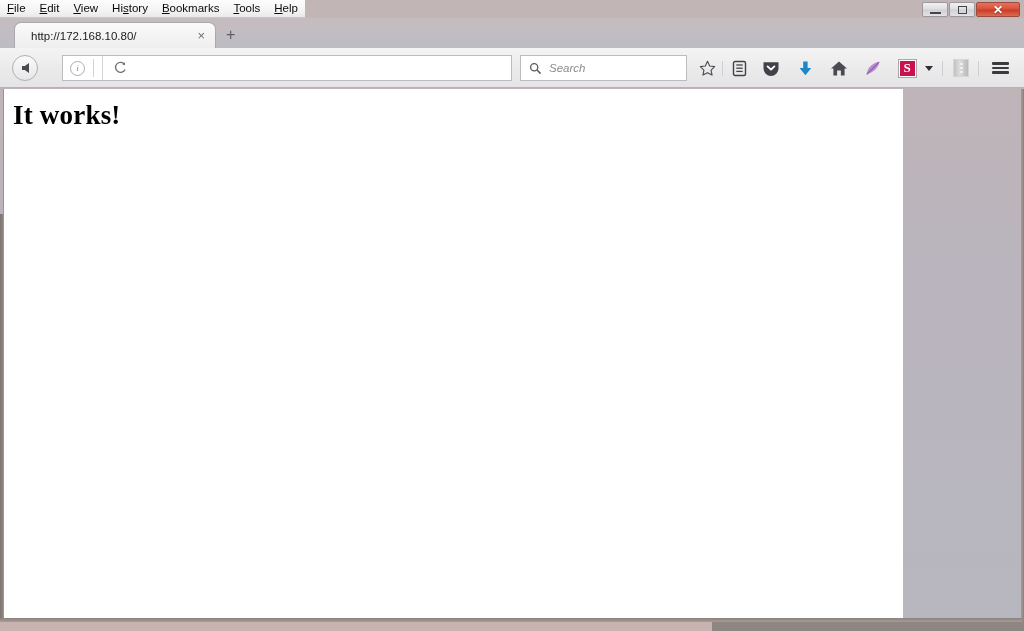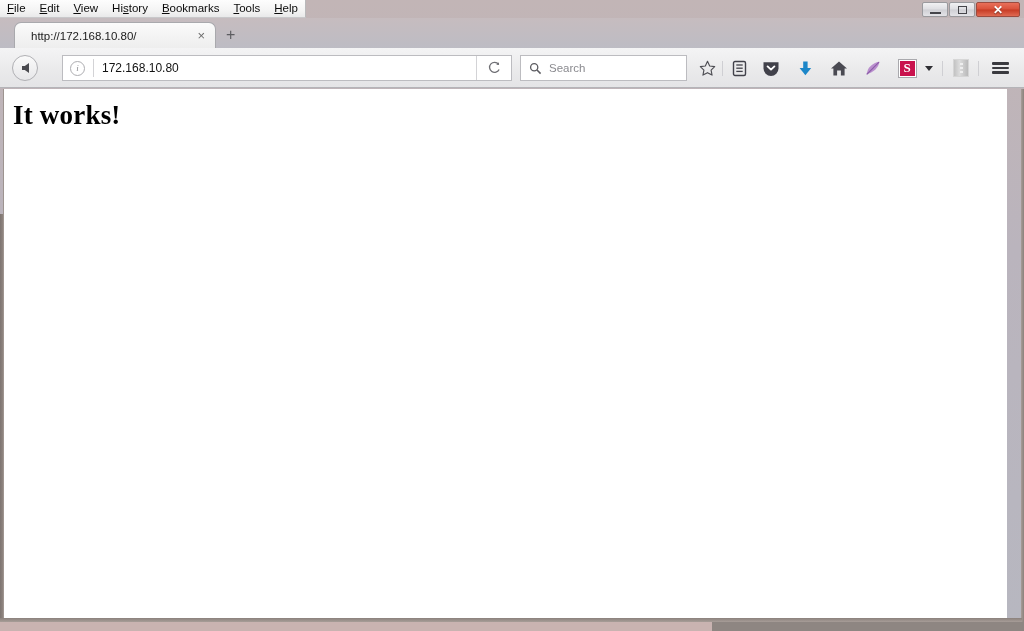--- a/index.html
+++ b/index.html
@@ -247,20 +247,21 @@
     height: 26px;
     background: #ffffff;
     border: 1px solid #bcbcc0;
     box-sizing: border-box;
     display: flex;
     align-items: center;
   }
   #search-glass { margin-left: 8px; flex: none; display: block; }
   #search-placeholder {
     font-size: 11.5px;
+    font-style: italic;
     color: #8a8a8f;
     margin-left: 7px;
   }
 
   
   .tbtn {
     position: absolute;
     top: 7px;
     width: 26px;
     height: 26px;
@@ -321,21 +322,21 @@
     width: 3px; height: 2px;
     background: #f0f0f0;
     margin: 1px 0;
   }
 
   
   #content {
     position: absolute;
     left: 3px;
     top: 89px;
-    width: 1004px;
+    width: 900px;
     height: 530px;
     background: #ffffff;
     border-left: 1px solid #9d9490;
     box-sizing: border-box;
     overflow: hidden;
   }
   #page-heading {
     margin: 0;
     padding: 11px 0 0 9px;
     font-family: "Liberation Serif", serif;
@@ -427,21 +428,20 @@
 
   <div id="navbar">
 
     <div id="backbtn">
       <div class="arrow-left"></div>
     </div>
 
     <div id="urlbar">
       <div id="info-icon">i</div>
       <div id="url-sep"></div>
-      <div id="url-text">172.168.10.80</div>
       <div id="reload">
         <svg width="14" height="14" viewBox="0 0 14 14">
           <path d="M11.5 3.2 A5 5 0 1 0 12.1 8.4" fill="none" stroke="#6f6f74" stroke-width="1.3"></path>
           <path d="M11.9 1.2 L12.1 4.1 L9.2 3.7 Z" fill="#6f6f74"></path>
         </svg>
       </div>
     </div>
 
     <div id="searchbar">
       <svg id="search-glass" width="13" height="13" viewBox="0 0 13 13">

